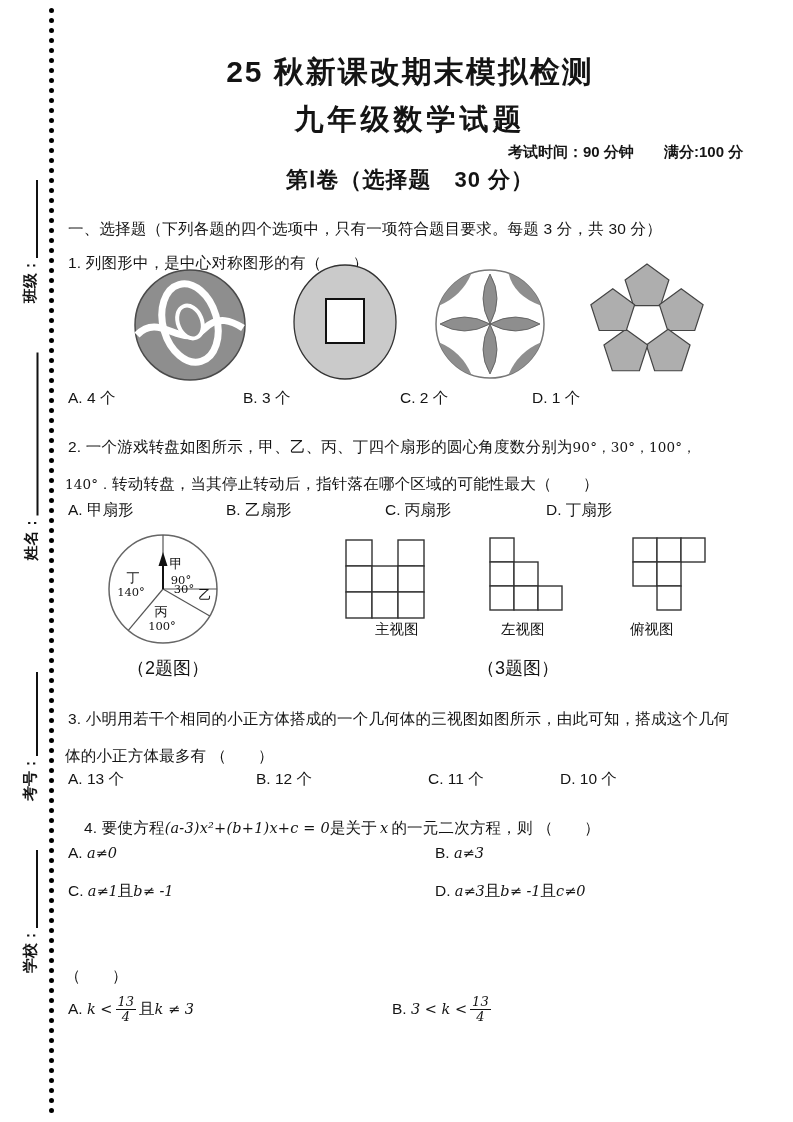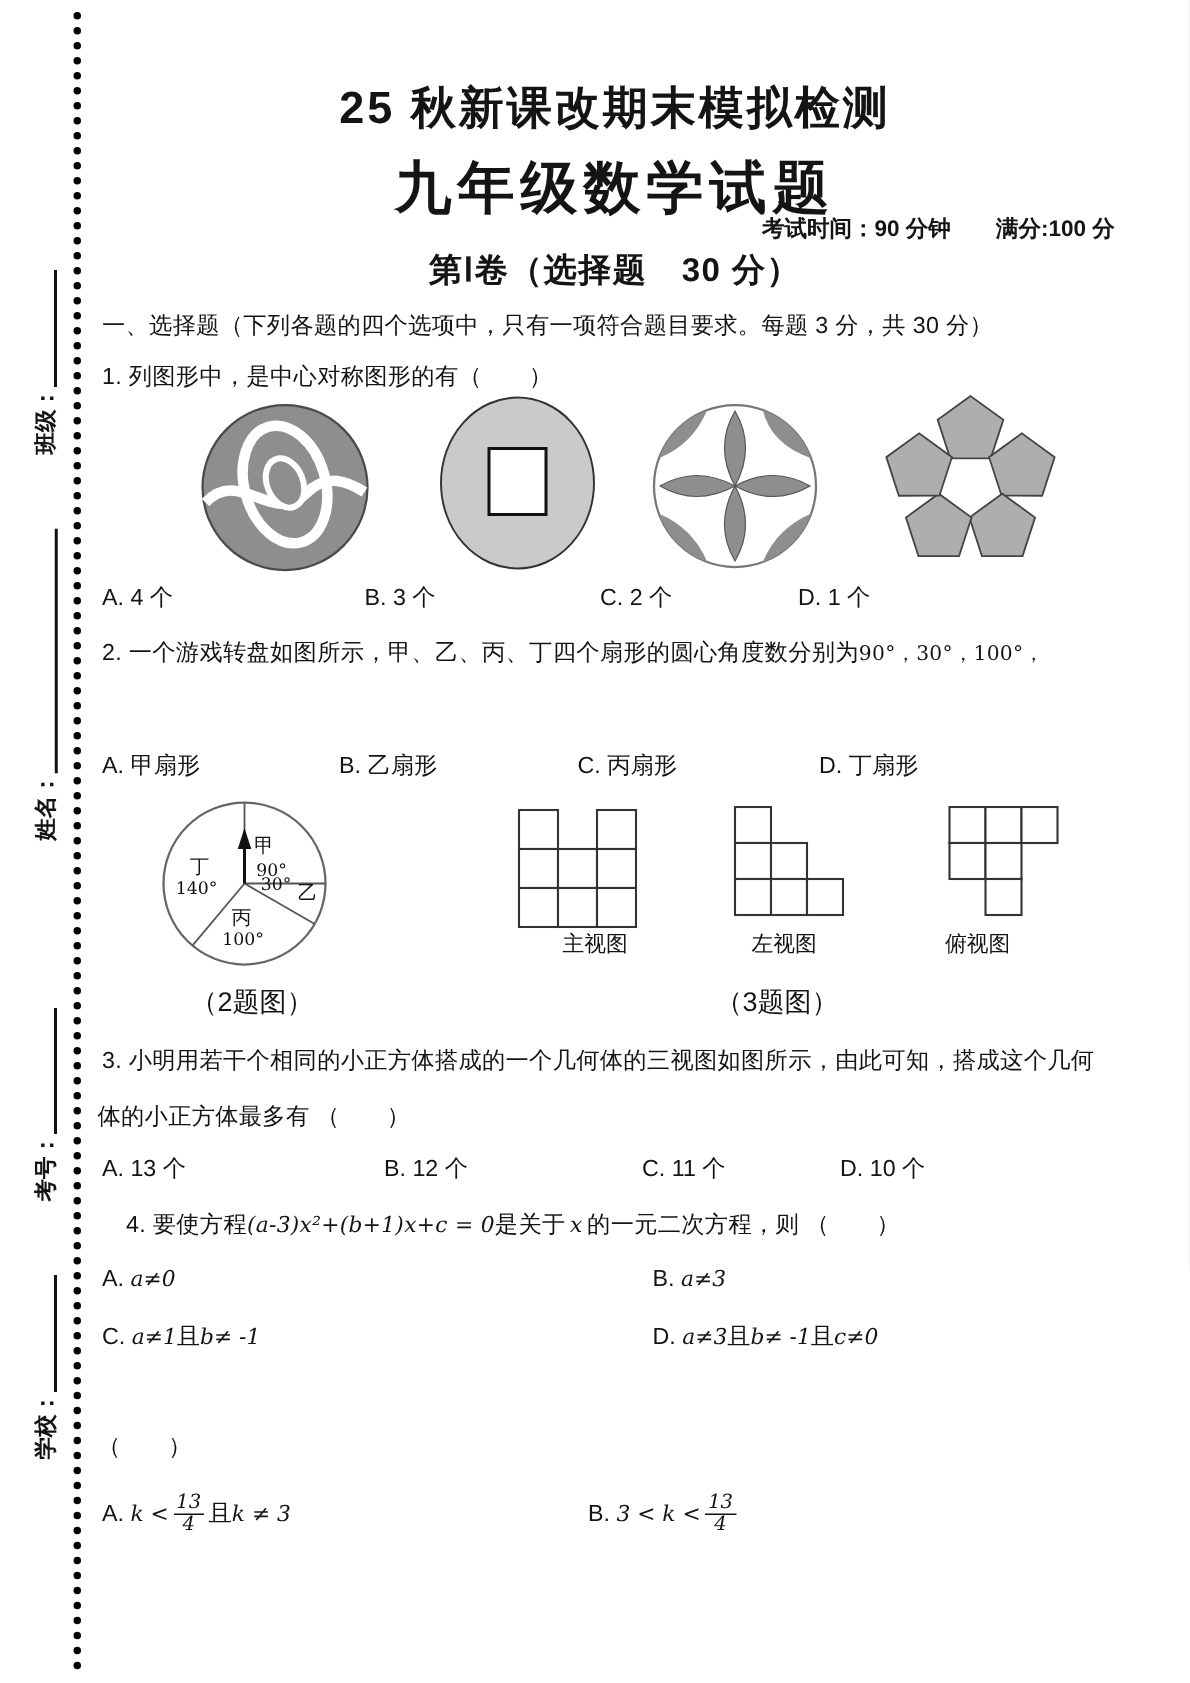--- a/index.html
+++ b/index.html
@@ -1,24 +1,24 @@
 <!DOCTYPE html>
 <html><head>
 <meta charset="utf-8">
 <style>
   html,body{margin:0;padding:0;background:#e8e8e8;}
   .page{position:relative;width:793px;height:1122px;margin:0 auto;background:#ffffff;
         font-family:"Liberation Sans",sans-serif;color:#141414;overflow:hidden;}
   .abs{position:absolute;}
-  .cnline{font-size:15.5px;line-height:23px;letter-spacing:.2px;white-space:nowrap;}
+  .cnline{font-size:15.5px;line-height:23px;letter-spacing:.2px;white-space:nowrap;margin-top:11px;}
   .opt{font-size:15.5px;white-space:nowrap;}
   .math{font-family:"DejaVu Serif",serif;font-style:italic;font-size:14.5px;}
   .serif{font-family:"DejaVu Serif",serif;font-size:13.5px;}
   .title{font-size:30px;font-weight:bold;letter-spacing:2px;text-align:center;}
-  .subtitle{font-size:38px;font-weight:bold;font-family:"DejaVu Serif",serif;letter-spacing:4px;text-align:center;}
+  .subtitle{font-size:29px;font-weight:bold;font-family:"DejaVu Serif",serif;letter-spacing:4px;text-align:center;}
   .examinfo{font-size:15px;font-weight:bold;white-space:nowrap;}
   .part{font-size:22px;font-weight:bold;letter-spacing:1px;text-align:center;}
   .dotline{position:absolute;left:49px;top:8px;height:1106px;width:0;border-left:5px dotted #000;}
   .side-group{position:absolute;height:22px;display:flex;align-items:center;
               transform:rotate(-90deg);font-size:15px;font-weight:bold;white-space:nowrap;}
   .side-blank{display:inline-block;border-bottom:2px solid #111;height:13px;}
   .frac{display:inline-block;vertical-align:middle;text-align:center;
         font-family:"DejaVu Serif",serif;font-style:italic;font-size:13px;line-height:1.1;margin:0 3px;}
   .frac .num{display:block;border-bottom:1.2px solid #111;padding:0 2px;}
   .frac .den{display:block;}
@@ -97,20 +97,23 @@
   <div class="abs" style="left:0;top:388px;width:793px;height:24px">
     <span class="abs opt" style="left:68px">A. 4 个</span>
     <span class="abs opt" style="left:243px">B. 3 个</span>
     <span class="abs opt" style="left:400px">C. 2 个</span>
     <span class="abs opt" style="left:532px">D. 1 个</span>
   </div>
 
   <div class="abs cnline" style="left:68px;top:424px">
     <span>2. 一个游戏转盘如图所示，甲、乙、丙、丁四个扇形的圆心角度数分别为</span><span class="serif">90°，30°，100°，</span>
   </div>
+  <div class="abs cnline" style="left:65px;top:461px">
+    <span class="serif">140°．</span><span>转动转盘，当其停止转动后，指针落在哪个区域的可能性最大（　　）</span>
+  </div>
   <div class="abs" style="left:0;top:500px;width:688px;height:24px">
     <span class="abs opt" style="left:68px">A. 甲扇形</span>
     <span class="abs opt" style="left:226px">B. 乙扇形</span>
     <span class="abs opt" style="left:385px">C. 丙扇形</span>
     <span class="abs opt" style="left:546px">D. 丁扇形</span>
   </div>
 
   <svg class="abs" style="left:104px;top:530px" width="118" height="118" viewBox="0 0 118 118">
     <circle cx="59" cy="59" r="54" fill="#ffffff" stroke="#666" stroke-width="1.5"></circle>
     <line x1="59" y1="59" x2="59" y2="5" stroke="#555" stroke-width="1.2"></line>

